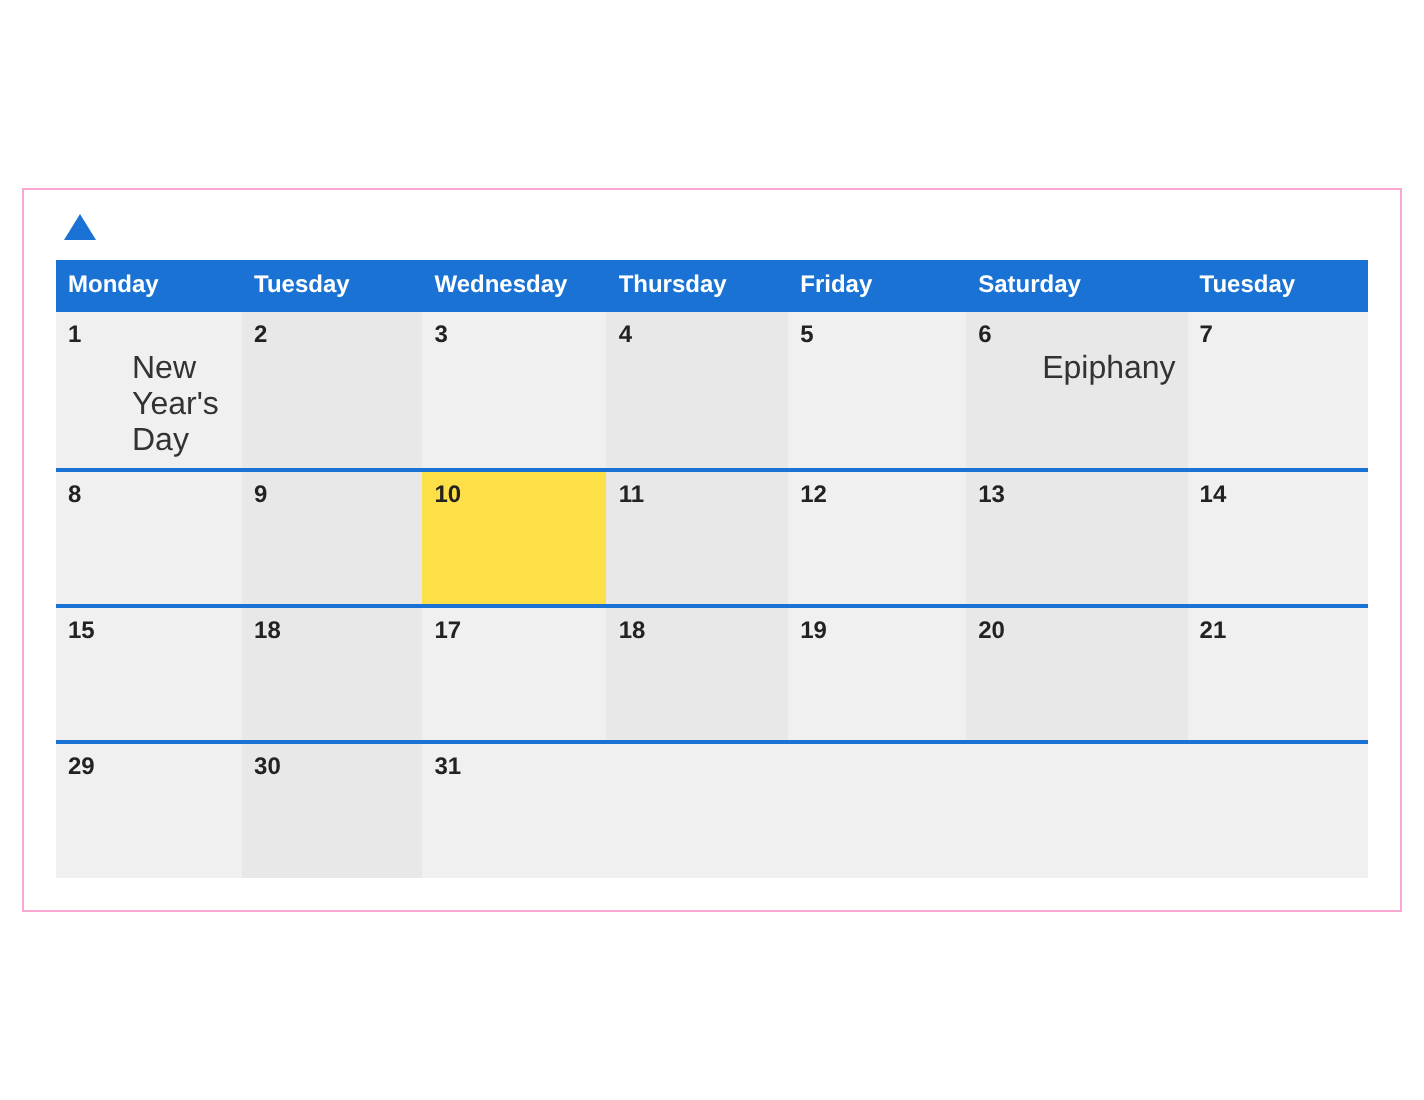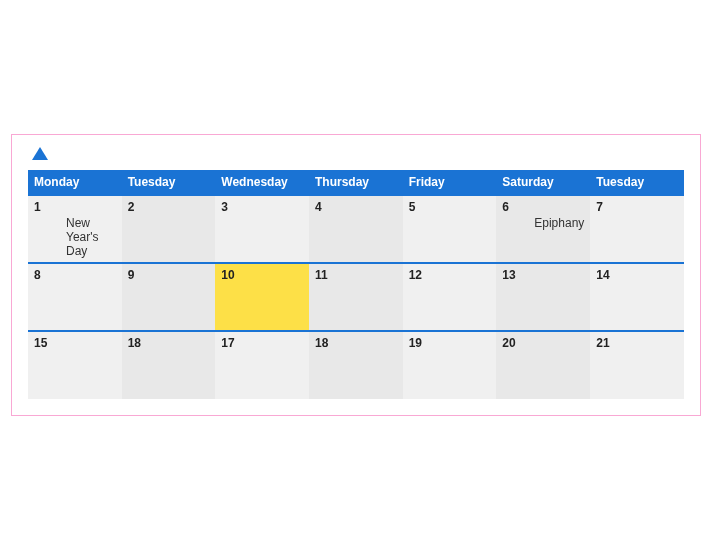--- a/index.html
+++ b/index.html
@@ -91,21 +91,21 @@
     .calendar-table tbody tr td:nth-child(odd) {
       background: #ebebeb;
     }
     .day-num {
       font-size: 12px;
       font-weight: bold;
       color: #222;
       display: block;
     }
     .holiday-label {
-      font-size: 12px;
+      font-size: 16px;
       color: #333;
       display: block;
       margin-top: 2px;
       padding-left: 32px;
     }
     .empty-cell {
       background: #f0f0f0 !important;
     }
   </style>
 </head>
@@ -201,15 +201,30 @@
           <td style="background: rgb(240, 240, 240);">
             <span class="day-num">19</span>
           </td>
           <td style="background: rgb(232, 232, 232);">
             <span class="day-num">20</span>
           </td>
           <td style="background: rgb(240, 240, 240);">
             <span class="day-num">21</span>
           </td>
         </tr>
+        <tr>
+          <td style="background: rgb(240, 240, 240);">
+            <span class="day-num">29</span>
+          </td>
+          <td style="background: rgb(232, 232, 232);">
+            <span class="day-num">30</span>
+          </td>
+          <td style="background: rgb(240, 240, 240);">
+            <span class="day-num">31</span>
+          </td>
+          <td class="empty-cell"></td>
+          <td class="empty-cell"></td>
+          <td class="empty-cell"></td>
+          <td class="empty-cell"></td>
+        </tr>
       </tbody>
   </table>
 </div>
 
 </body></html>

